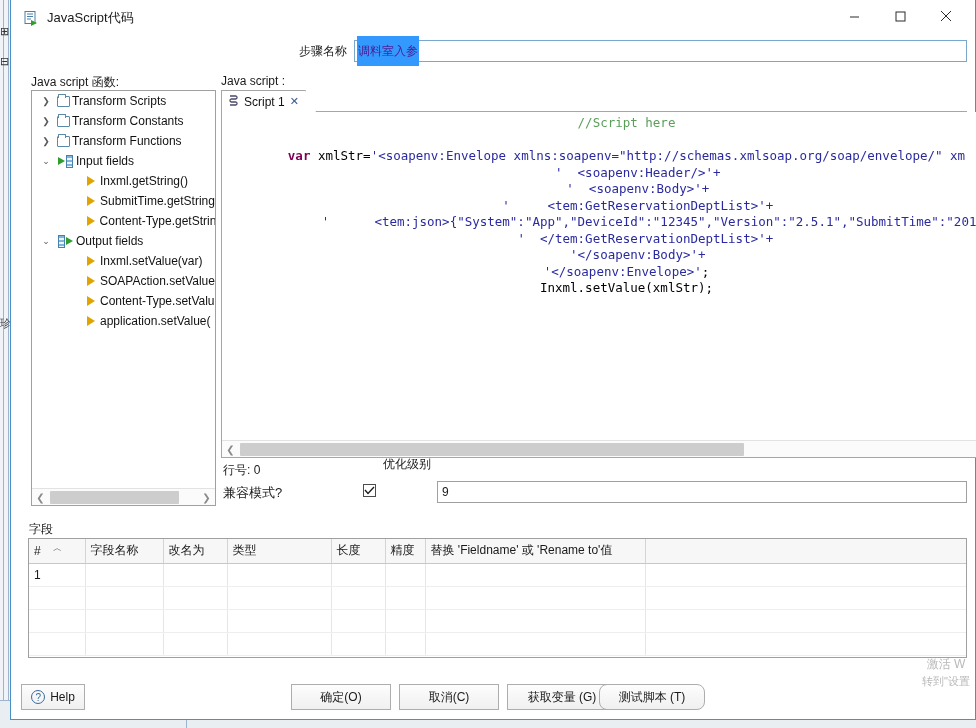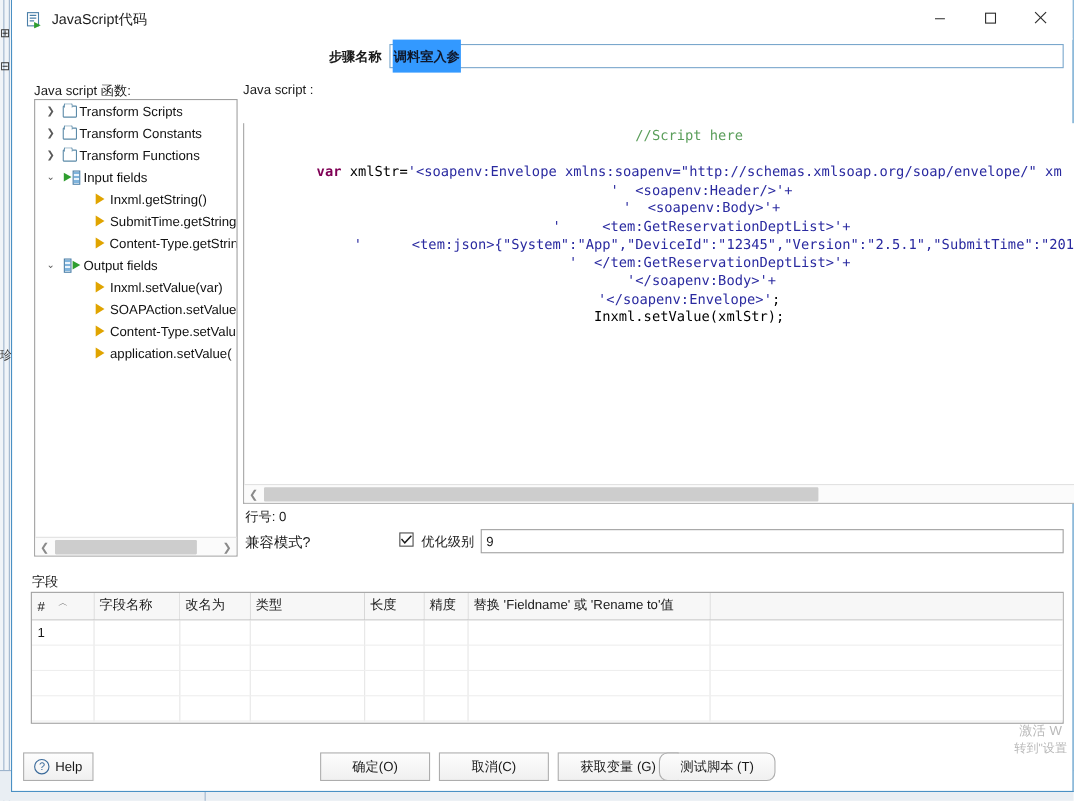--- a/index.html
+++ b/index.html
@@ -61,36 +61,36 @@
     color: #1a1a1a;
   }
   .winbtn svg { display: block; }
   #btn-min { right: 98px; }
   #btn-max { right: 52px; }
   #btn-close { right: 6px; }
 
   
   #steprow {
     position: absolute; left: 0; top: 38px;
-    width: 966px; height: 26px; font-weight: bold;
+    width: 966px; height: 26px;
   }
   #step-label {
     position: absolute; left: 288px; top: 5px;
     font-size: 12px; color: #1a1a1a;
   }
   #step-input {
     position: absolute; left: 343px; top: 2px;
     width: 613px; height: 22px;
     border: 1px solid #7aa7cc;
     background: #ffffff;
     padding: 0 2px;
     display: flex; align-items: center;
   }
   #step-value {
-    background: #3399ff; color: #0f172a;
+    background: #3399ff; color: #4c1d95;
     font-size: 12px; line-height: 18px;
     padding: 6px 1px;
   }
 
   
   .section-label {
     position: absolute;
     font-size: 12px; color: #1a1a1a;
   }
   #lbl-functions { left: 20px; top: 74px; }
@@ -243,21 +243,21 @@
     font-size: 13px; color: #1a1a1a;
   }
   #optcheck {
     position: absolute; left: 352px; top: 484px;
     width: 13px; height: 13px;
     border: 1px solid #4c4c4c; background: #fff;
     display: flex; align-items: center; justify-content: center;
   }
   #optcheck svg { display:block; }
   #optlabel {
-    position: absolute; left: 372px; top: 484px;
+    position: absolute; left: 372px; top: 456px;
     font-size: 12px; color: #1a1a1a;
   }
   #optinput {
     position: absolute; left: 426px; top: 481px;
     width: 530px; height: 22px;
     border: 1px solid #a0a0a0; background: #ffffff;
     font-size: 12px; color: #1a1a1a;
     padding: 2px 4px;
     display: flex; align-items: center;
   }
@@ -491,20 +491,31 @@
         </div>
       </div>
     <div class="hsb" style="bottom:0;right:0;">
       <div class="sb-arrow" style="left:0;">❮</div>
       <div class="sb-arrow" style="right:0;">❯</div>
       <div class="hsb-thumb" style="left:18px;width:129px;"></div>
     </div>
   </div>
 
   <div id="editorwrap">
+    <div id="tabstrip">
+      <div id="tab1">
+        <span class="tab-script-icon">
+          <svg width="11" height="13" viewBox="0 0 11 13">
+            <path d="M2 1 h6 a1.6 1.6 0 0 1 0 3 h-5 a1.6 1.6 0 0 0 0 3 h5 a1.6 1.6 0 0 1 0 3 h-6" fill="none" stroke="#4a4a6a" stroke-width="1.3"></path>
+          </svg>
+        </span>
+        <span>Script 1</span>
+        <span class="tab-close">✕</span>
+      </div>
+    </div>
     <div id="editor">
       <div id="codearea"><div><span class="c-comment">//Script here</span></div><div>&nbsp;</div><div><span class="c-kw">var</span><span class="c-plain"> xmlStr=</span><span class="c-str">'&lt;soapenv:Envelope xmlns:soapenv="http://schemas.xmlsoap.org/soap/envelope/" xm</span></div><div><span class="c-str">   '  &lt;soapenv:Header/&gt;'+</span></div><div><span class="c-str">   '  &lt;soapenv:Body&gt;'+</span></div><div><span class="c-str">   '     &lt;tem:GetReservationDeptList&gt;'+</span></div><div><span class="c-str">      '      &lt;tem:json&gt;{"System":"App","DeviceId":"12345","Version":"2.5.1","SubmitTime":"201</span></div><div><span class="c-str">     '  &lt;/tem:GetReservationDeptList&gt;'+</span></div><div><span class="c-str">   '&lt;/soapenv:Body&gt;'+</span></div><div><span class="c-str">'&lt;/soapenv:Envelope&gt;'</span><span class="c-plain">;</span></div><div><span class="c-plain">Inxml.setValue(xmlStr);</span></div></div>
       <div class="vsb">
         <div class="sb-arrow" style="top:0;">︿</div>
         <div class="sb-arrow" style="bottom:0;">﹀</div>
         <div class="vsb-thumb" style="top:18px;height:291px;background:#f2f2f2;"></div>
       </div>
       <div class="hsb">
         <div class="sb-arrow" style="left:0;">❮</div>
         <div class="sb-arrow" style="right:0;">❯</div>

